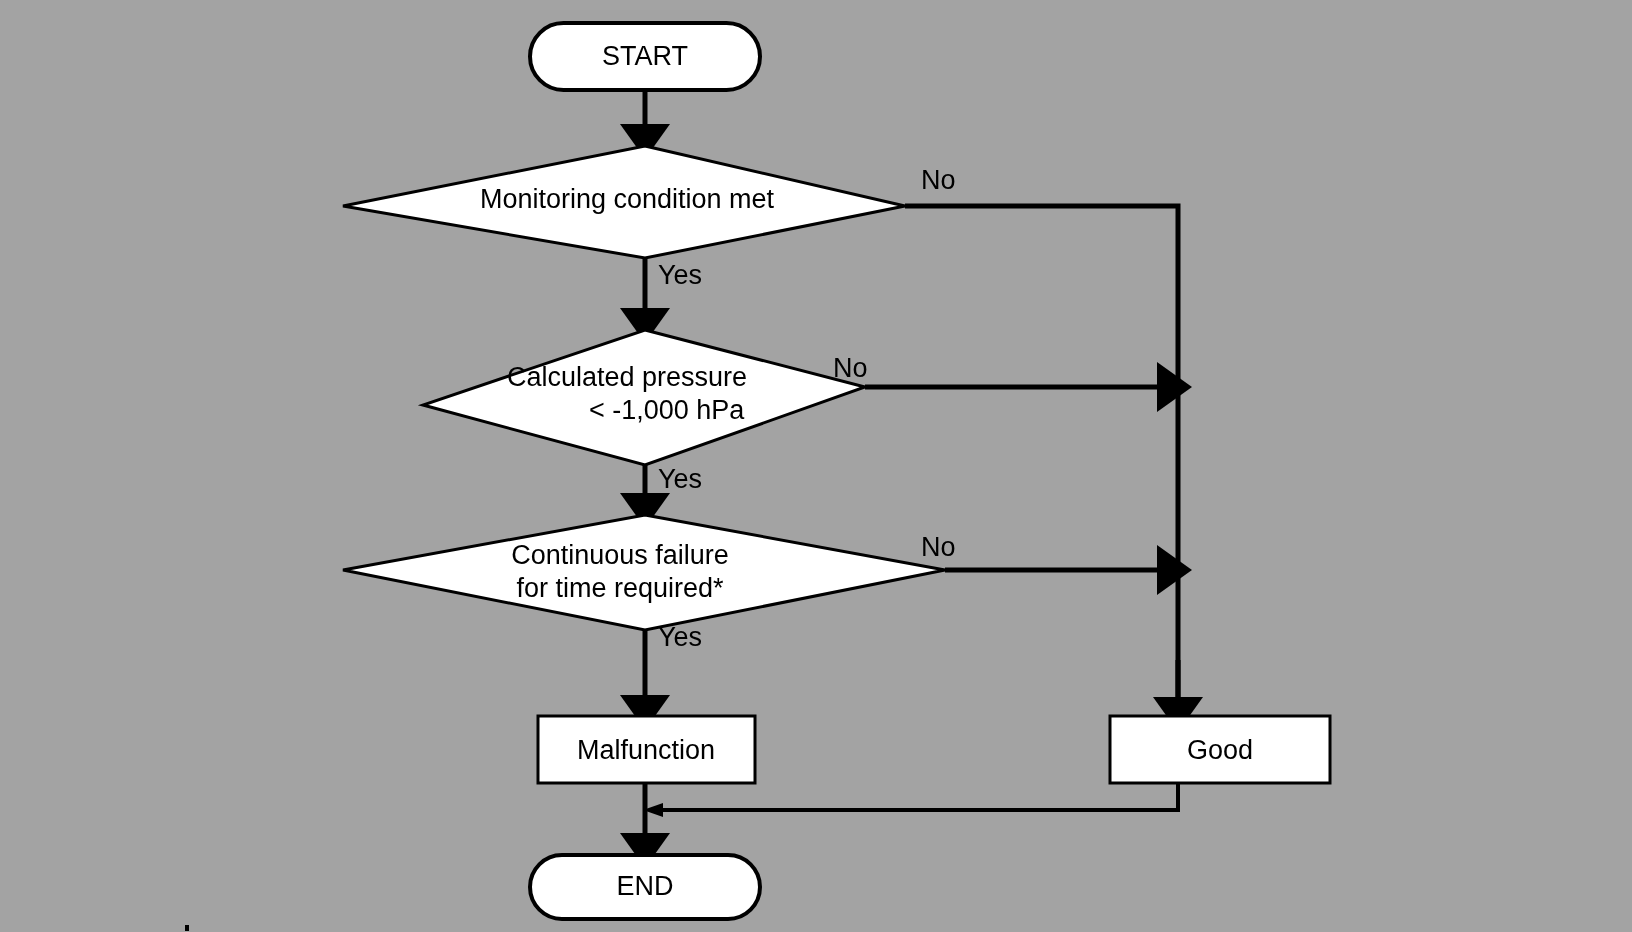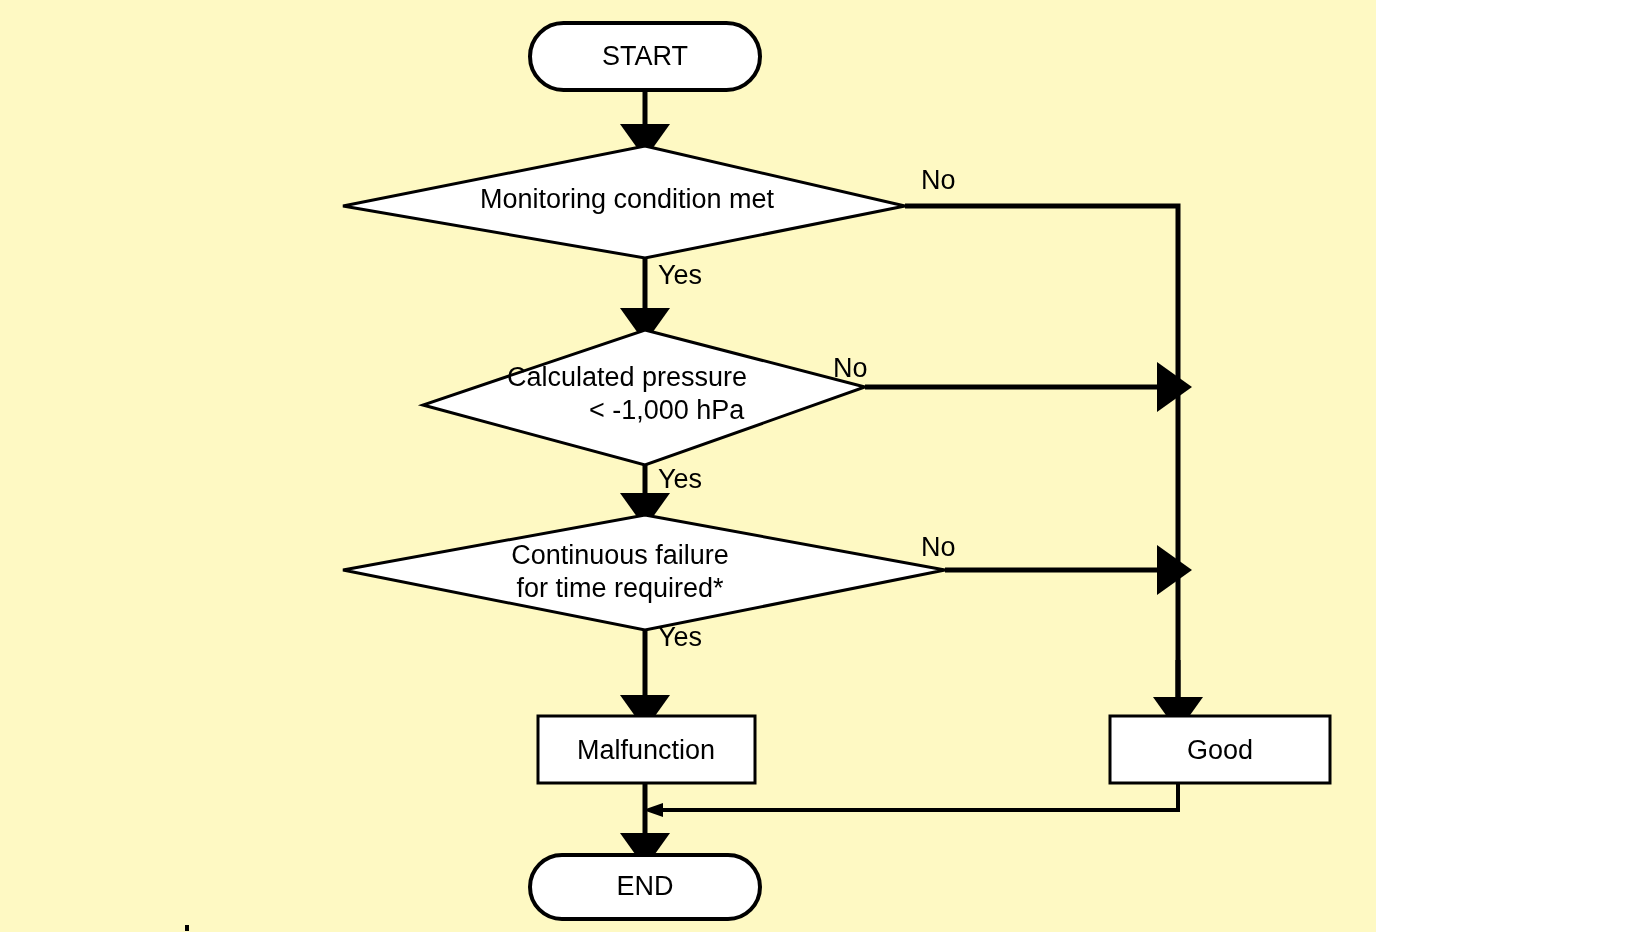--- a/index.html
+++ b/index.html
@@ -6,23 +6,23 @@
   html, body {
     margin: 0;
     padding: 0;
     background: #ffffff;
   }
   body {
     font-family: "Liberation Sans", sans-serif;
   }
   #stage {
     position: relative;
-    width: 1376px;
+    width: 1632px;
     height: 932px;
-    background: #fef9c3;
+    background: #a3a3a3;
     overflow: hidden;
   }
   #flow-svg {
     position: absolute;
     left: 0;
     top: 0;
     width: 1632px;
     height: 932px;
   }
   .shape-text {

